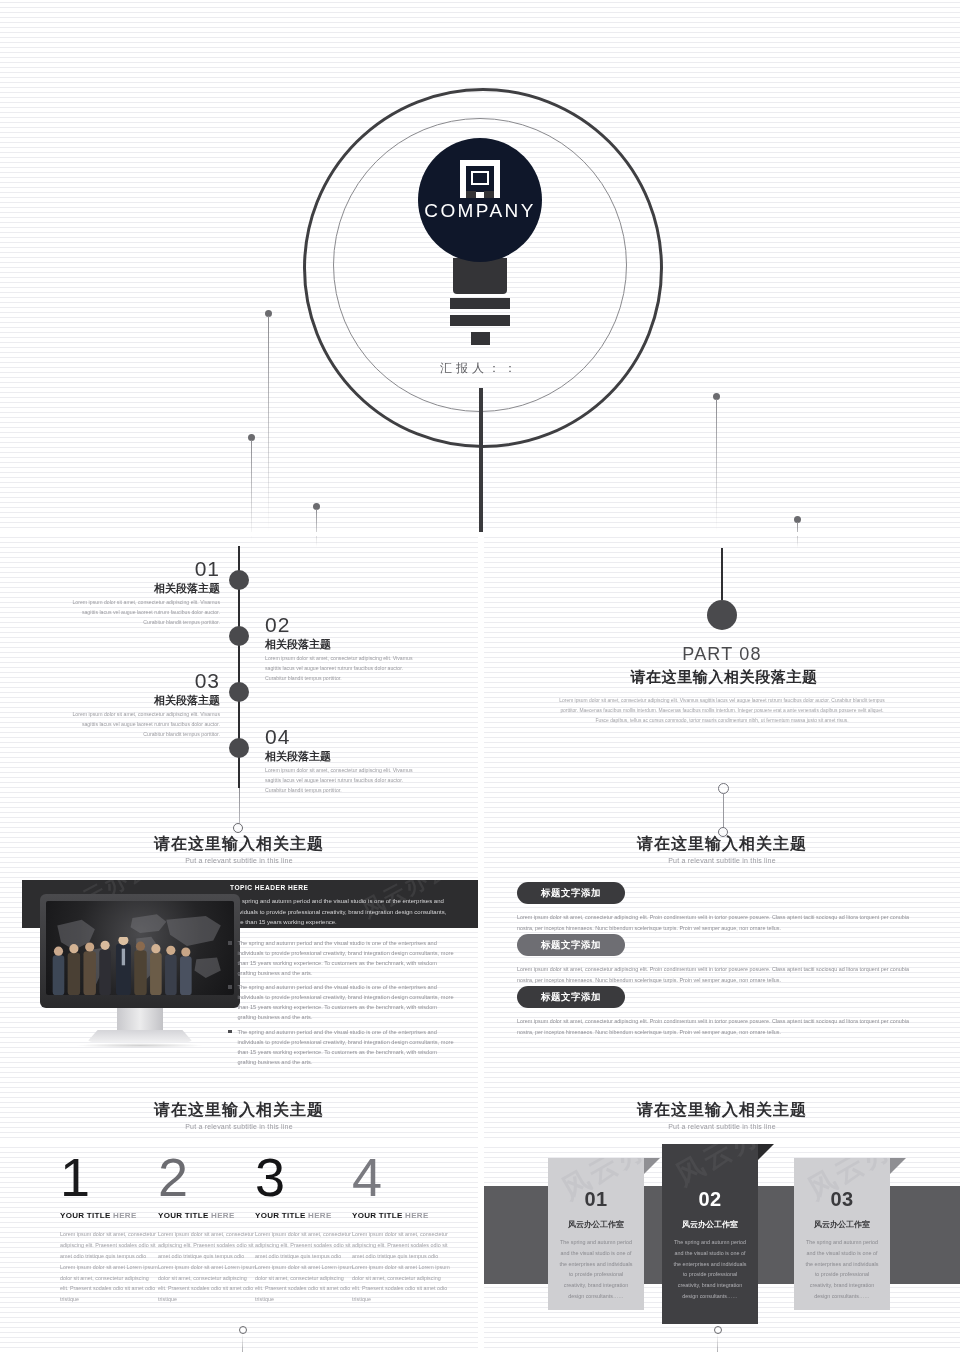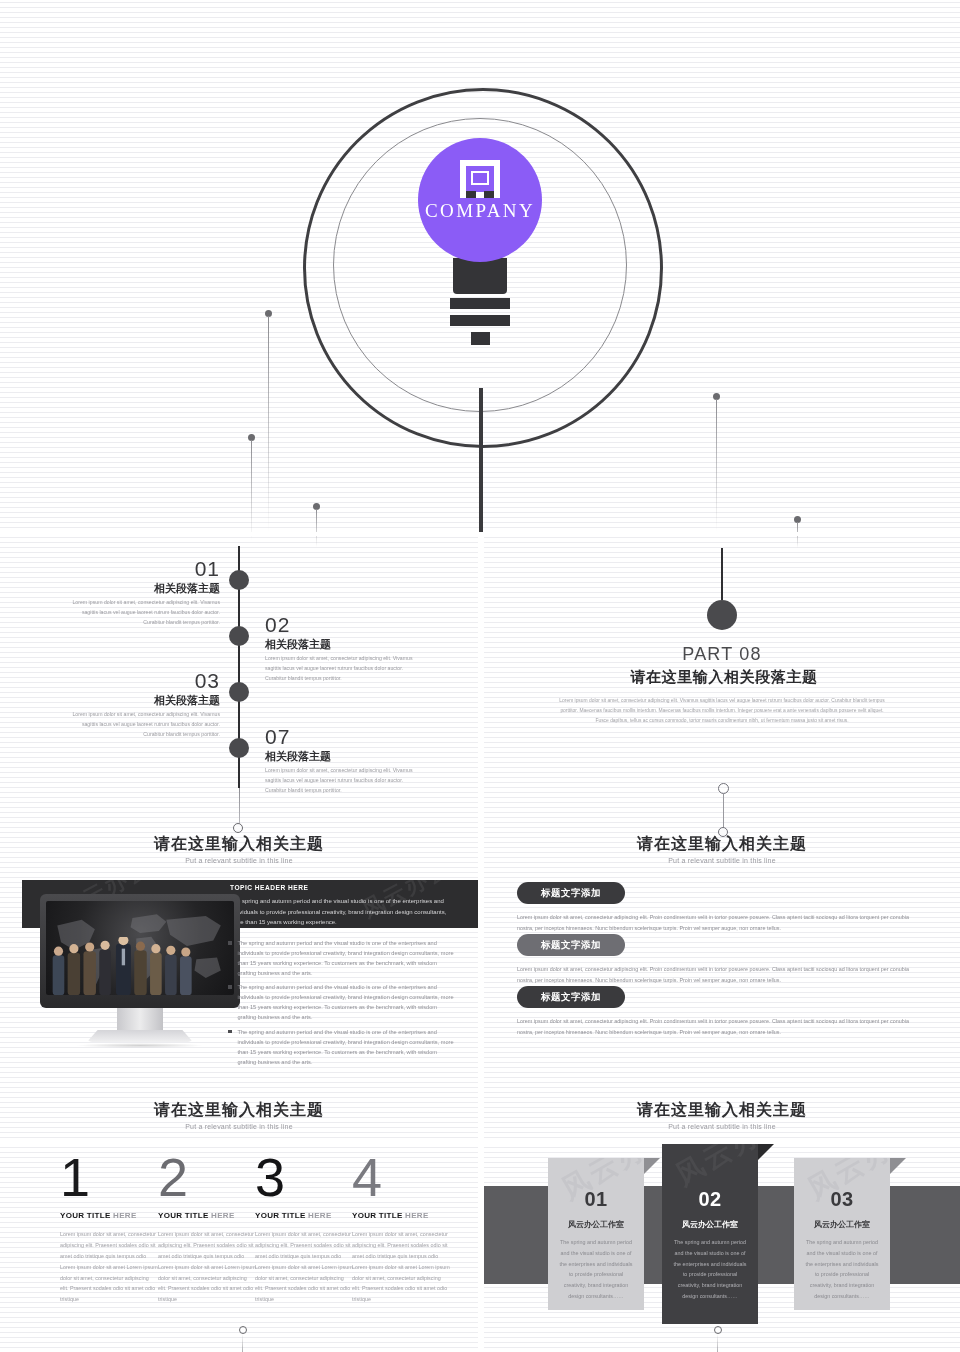--- a/index.html
+++ b/index.html
@@ -46,21 +46,21 @@
     position:absolute;left:303px;top:88px;width:354px;height:354px;
     border:3px solid #3f3f42;border-radius:50%;
   }
   .cover-ring-inner{
     position:absolute;left:333px;top:118px;width:292px;height:292px;
     border:1px solid #8a8a8e;border-radius:50%;
   }
   .bulb{position:absolute;left:410px;top:138px;width:140px;}
   .bulb-head{
     width:124px;height:124px;border-radius:50%;
-    background:#8b5cf6;margin:0 auto;position:relative;font-family:Liberation Serif, serif;
+    background:#0f172a;margin:0 auto;position:relative;
   }
   .bulb-neck{
     width:54px;height:36px;background:#343437;margin:-4px auto 0;
     border-bottom-left-radius:4px;border-bottom-right-radius:4px;
   }
   .bulb-ring{width:60px;height:11px;background:#343437;margin:4px auto 0;}
   .bulb-ring2{width:60px;height:11px;background:#343437;margin:6px auto 0;}
   .bulb-tip{width:19px;height:13px;background:#343437;margin:6px auto 0;}
   .bulb-stem{
     position:absolute;left:479px;top:388px;width:4px;height:152px;background:#3a3a3d;
@@ -255,20 +255,21 @@
           <span class="inner"></span>
       </div>
       <div class="company-name">COMPANY</div>
     </div>
     <div class="bulb-neck"></div>
     <div class="bulb-ring"></div>
     <div class="bulb-ring2"></div>
     <div class="bulb-tip"></div>
   </div>
 
+  <div class="reporter">汇报人：：</div>
   <div class="bulb-stem"></div>
 </section>
 
 <section class="slide" id="slide-timeline">
   <div class="tl-line"></div>
   <div class="tl-line-fade"></div>
 
   <div class="tl-node" style="top:30px;"></div>
   <div class="tl-node" style="top:86px;"></div>
   <div class="tl-node" style="top:142px;"></div>
@@ -287,21 +288,21 @@
     <div class="tl-desc">Lorem ipsum dolor sit amet, consectetur adipiscing elit. Vivamus sagittis lacus vel augue laoreet rutrum faucibus dolor auctor. Curabitur blandit tempus porttitor.</div>
   </div>
 
   <div class="tl-item left" style="left:60px;top:130px;">
     <div class="tl-num">03</div>
     <div class="tl-title">相关段落主题</div>
     <div class="tl-desc">Lorem ipsum dolor sit amet, consectetur adipiscing elit. Vivamus sagittis lacus vel augue laoreet rutrum faucibus dolor auctor. Curabitur blandit tempus porttitor.</div>
   </div>
 
   <div class="tl-item right" style="left:265px;top:186px;">
-    <div class="tl-num">07</div>
+    <div class="tl-num">04</div>
     <div class="tl-title">相关段落主题</div>
     <div class="tl-desc">Lorem ipsum dolor sit amet, consectetur adipiscing elit. Vivamus sagittis lacus vel augue laoreet rutrum faucibus dolor auctor. Curabitur blandit tempus porttitor.</div>
   </div>
 
   <div class="sec-caption" style="top:294px;">
     <div class="zh">请在这里输入相关主题</div>
     <div class="en">Put a relevant subtitle in this line</div>
   </div>
 </section>
 

